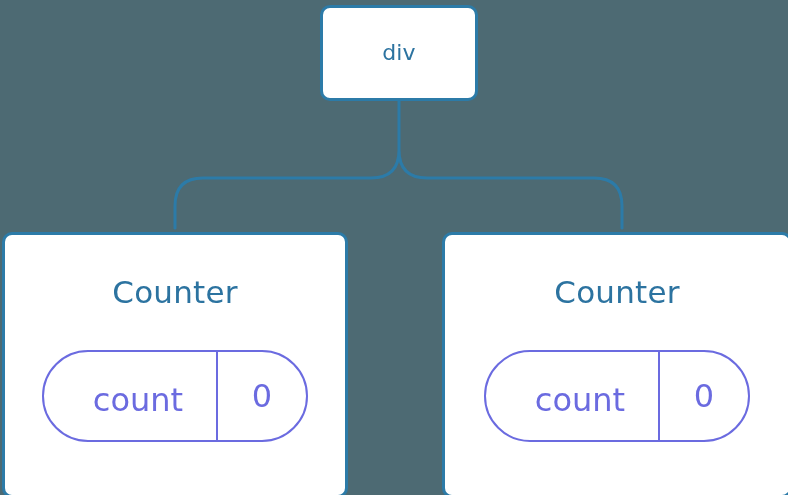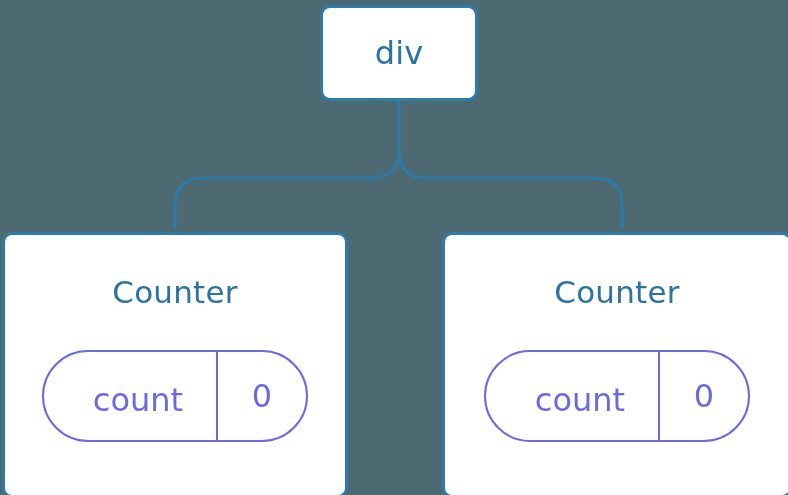--- a/index.html
+++ b/index.html
@@ -44,21 +44,21 @@
 
   
   #div-node {
     left: 320px;
     top: 5px;
     width: 158px;
     height: 96px;
     justify-content: center;
   }
   .div-label {
-    font-size: 32px;
+    font-size: 22px;
     color: #2C73A0;
     letter-spacing: 0.2px;
     line-height: 1;
   }
 
   
   .counter-node {
     top: 232px;
     height: 266px;
     padding-top: 42px;

